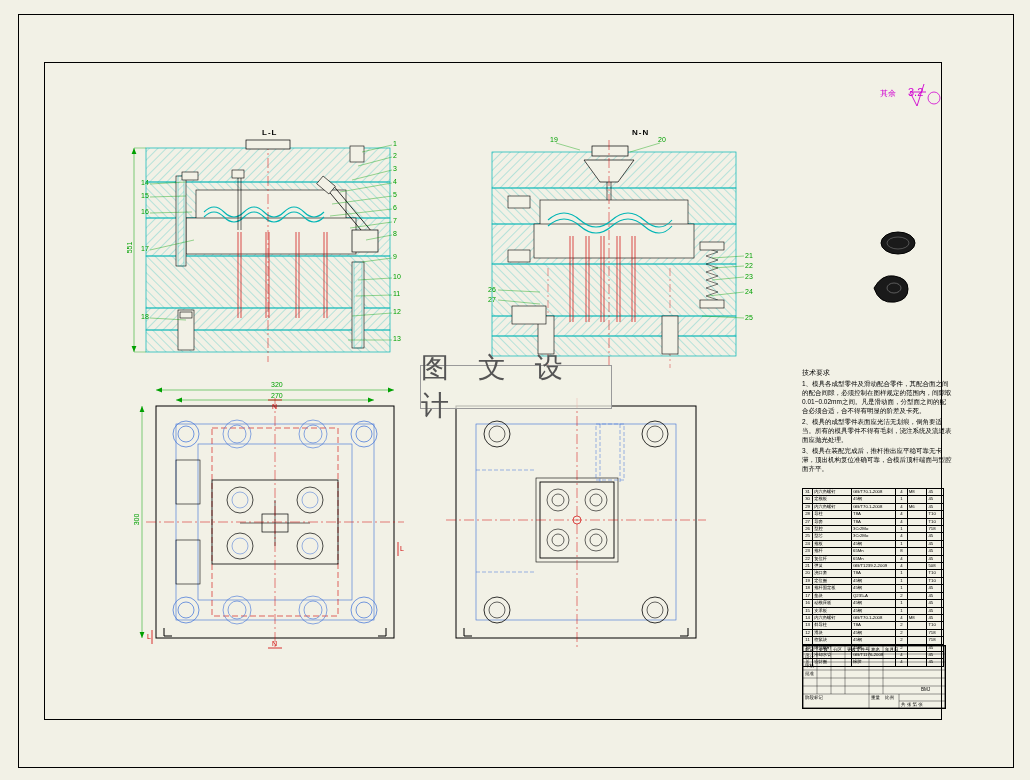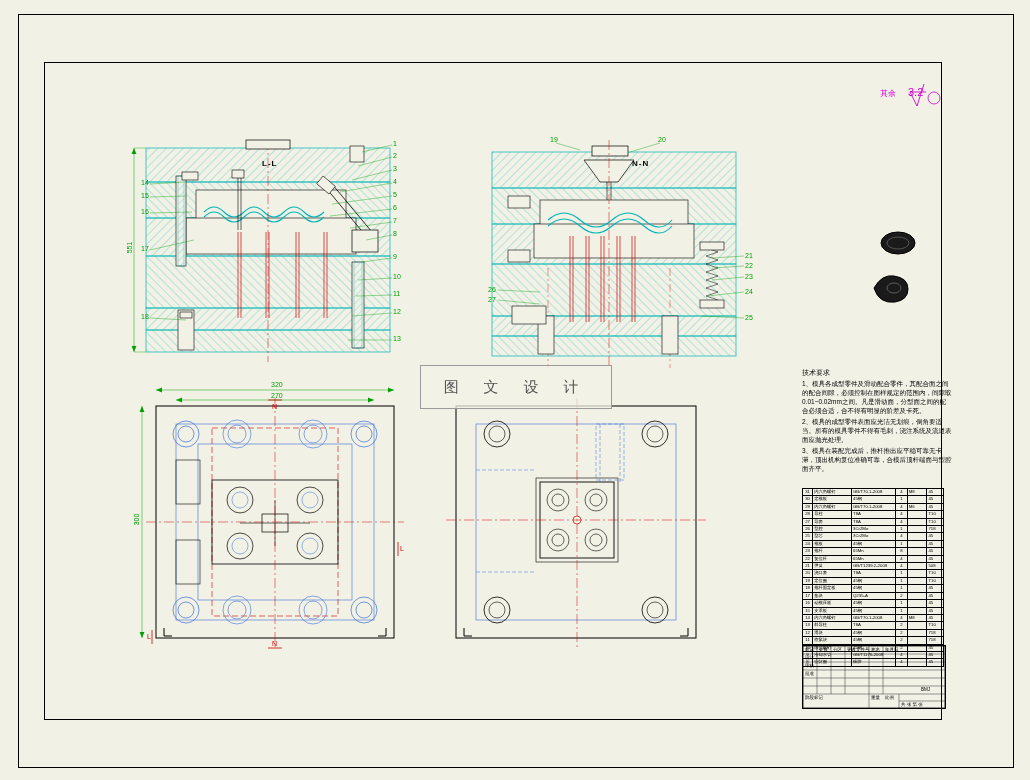--- a/index.html
+++ b/index.html
@@ -18,26 +18,26 @@
     border:1.5px solid #000;
   }
   .frame-inner{
     position:absolute;left:44px;top:62px;width:896px;height:656px;
     border:1.5px solid #000;
   }
   .lbl{position:absolute;white-space:nowrap;font-size:7px;color:#000;}
   .lbl-green{color:#00a000;}
   .lbl-mag{color:#d000d0;}
   .lbl-red{color:#d00000;}
-  .viewtitle{position:absolute;font-size:8px;color:#000;font-weight:bold;letter-spacing:1px;margin-top:31px;}
+  .viewtitle{position:absolute;font-size:8px;color:#000;font-weight:bold;letter-spacing:1px;}
   svg{position:absolute;left:0;top:0;}
   .wm{
     position:absolute;left:420px;top:365px;width:190px;height:42px;
     border:1px solid #9a9a9a;
-    color:#555;font-size:15px;letter-spacing:10px;
+    color:#555;font-size:28px;letter-spacing:10px;
     display:flex;align-items:center;justify-content:center;
     background:rgba(242,241,230,0.75);
     font-family:"DejaVu Sans", sans-serif;
   }
   .notes{position:absolute;left:802px;top:368px;width:150px;font-size:6.5px;line-height:9px;color:#000;}
   .notes .nt-title{font-size:7px;margin-bottom:2px;}
   .notes p{margin:0 0 2px 0;}
   
   .bom{
     position:absolute;left:802px;top:488px;width:142px;

